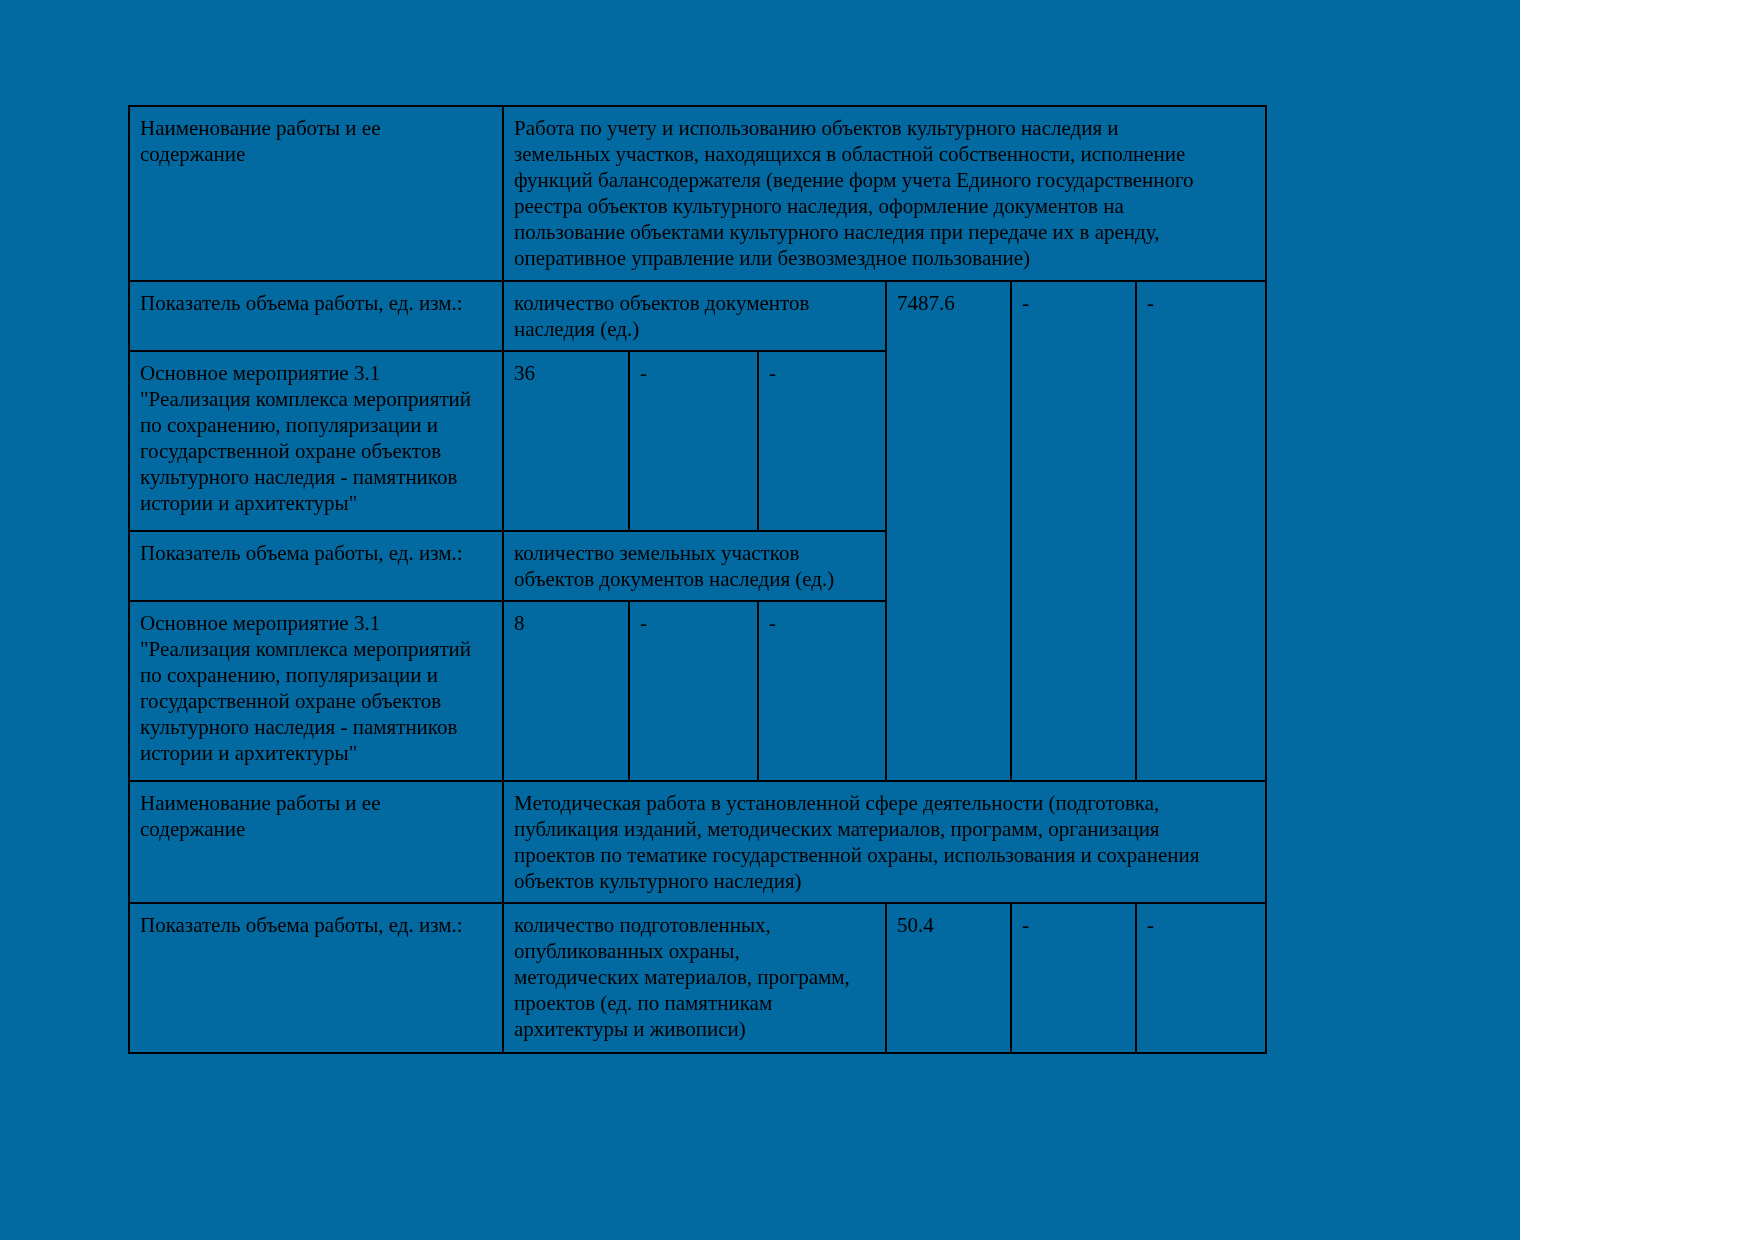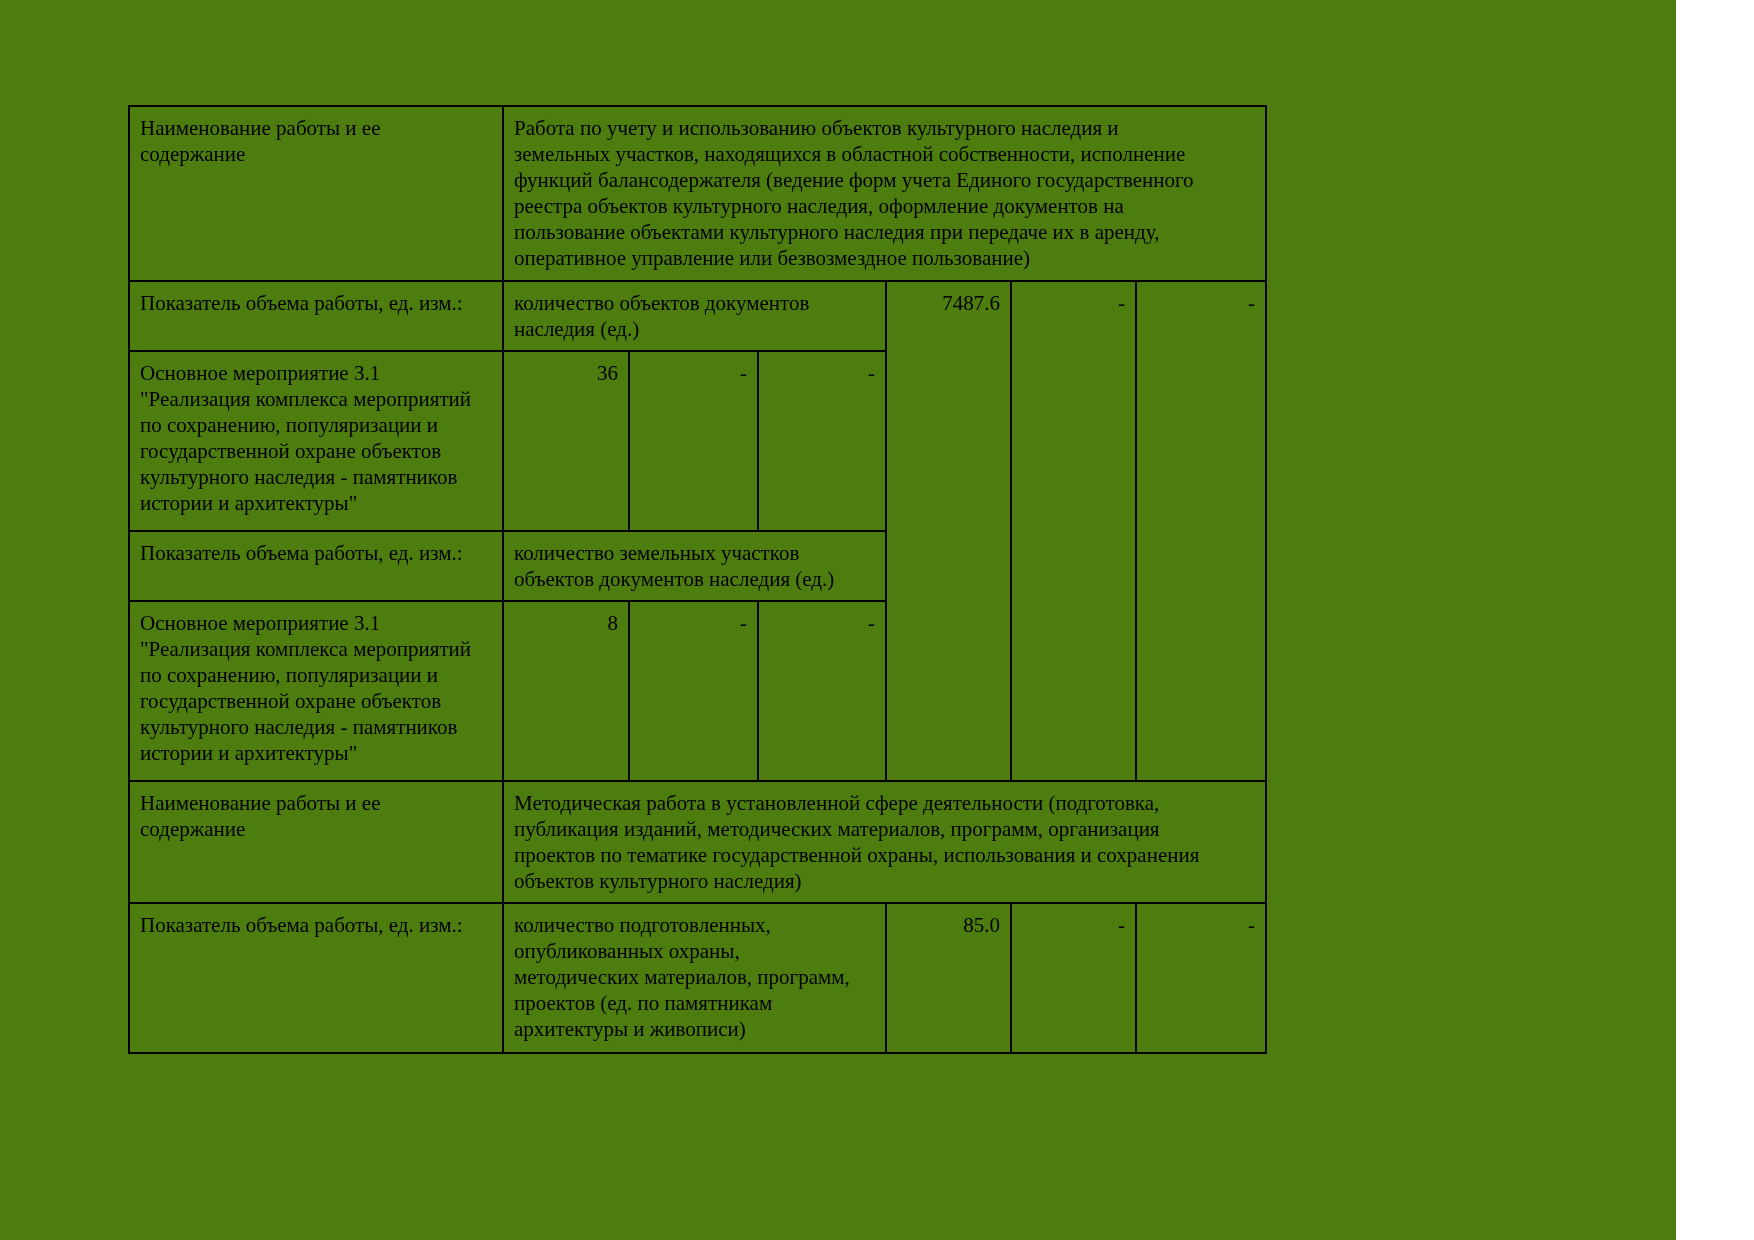--- a/index.html
+++ b/index.html
@@ -2,23 +2,23 @@
 <html><head>
 <meta charset="utf-8">
 <style>
   html, body {
     margin: 0;
     padding: 0;
     background: #ffffff;
   }
   .page {
     position: relative;
-    width: 1676px;
+    width: 1520px;
     height: 1240px;
-    background: #4d7c0f;
+    background: #0369a1;
     font-family: "Liberation Serif", "DejaVu Serif", serif;
     color: #000000;
     overflow: hidden;
   }
   table.doc-table {
     position: absolute;
     left: 128px;
     top: 105px;
     width: 1137px;
     border-collapse: collapse;
@@ -27,21 +27,21 @@
   table.doc-table td {
     border: 2px solid #000000;
     vertical-align: top;
     padding: 8px 10px;
     font-size: 21px;
     line-height: 26px;
     white-space: pre-line;
     overflow: hidden;
   }
   td.num {
-    text-align: right;
+    text-align: left;
     white-space: normal;
   }
   td.txt {
     text-align: left;
   }
 </style>
 </head>
 <body>
 
 <div class="page">
@@ -109,19 +109,19 @@
 проектов по тематике государственной охраны, использования и сохранения
 объектов культурного наследия)</td>
     </tr>
     <tr style="height:150px">
       <td class="txt">Показатель объема работы, ед. изм.:</td>
       <td class="txt" colspan="3">количество подготовленных,
 опубликованных охраны,
 методических материалов, программ,
 проектов (ед. по памятникам
 архитектуры и живописи)</td>
-      <td class="num">85.0</td>
+      <td class="num">50.4</td>
       <td class="num">-</td>
       <td class="num">-</td>
     </tr>
   </tbody>
     </table>
 </div>
 
 </body></html>

